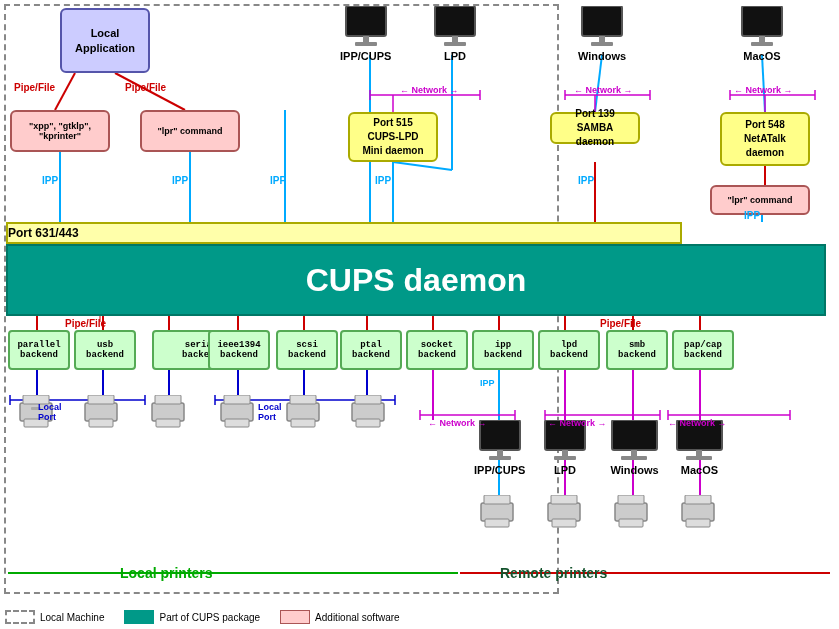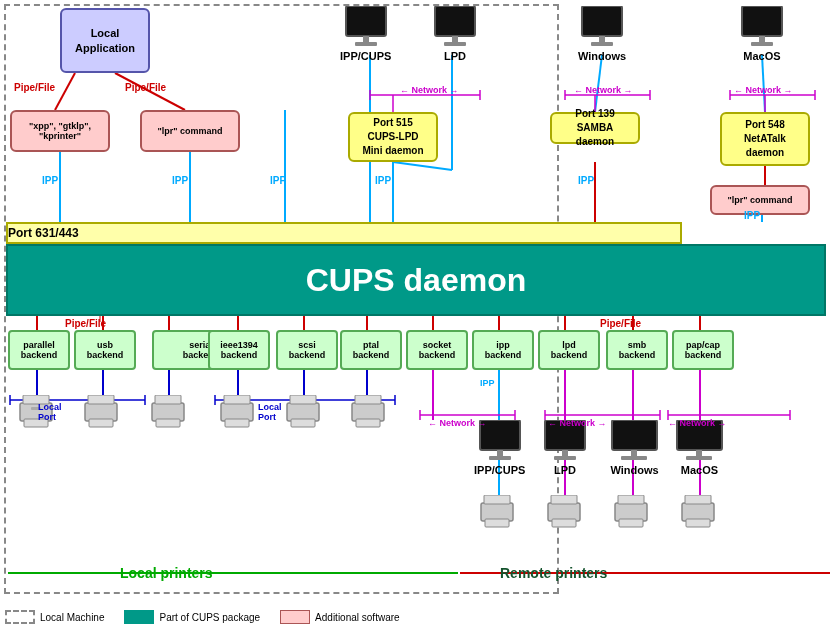--- a/index.html
+++ b/index.html
@@ -166,20 +166,21 @@
       font-size: 9px;
       font-weight: bold;
       display: flex;
       flex-direction: column;
       align-items: center;
       justify-content: center;
       z-index: 5;
       width: 62px;
       height: 40px;
       top: 330px;
+      font-family: Liberation Mono, monospace;
     }
 
     
     .svg-overlay {
       position: absolute;
       top: 0;
       left: 0;
       width: 839px;
       height: 629px;
       z-index: 2;

